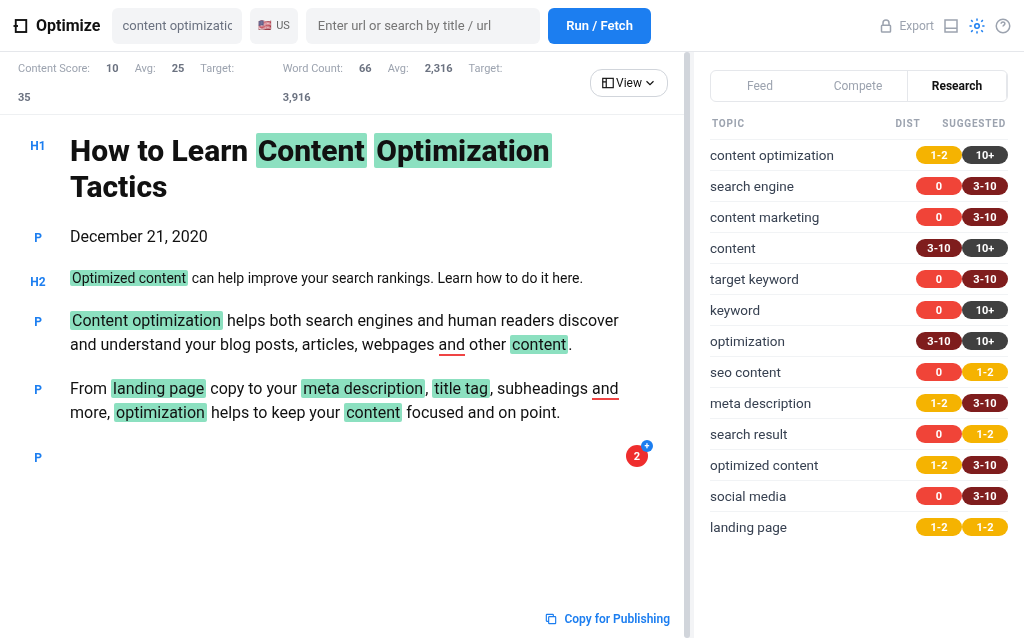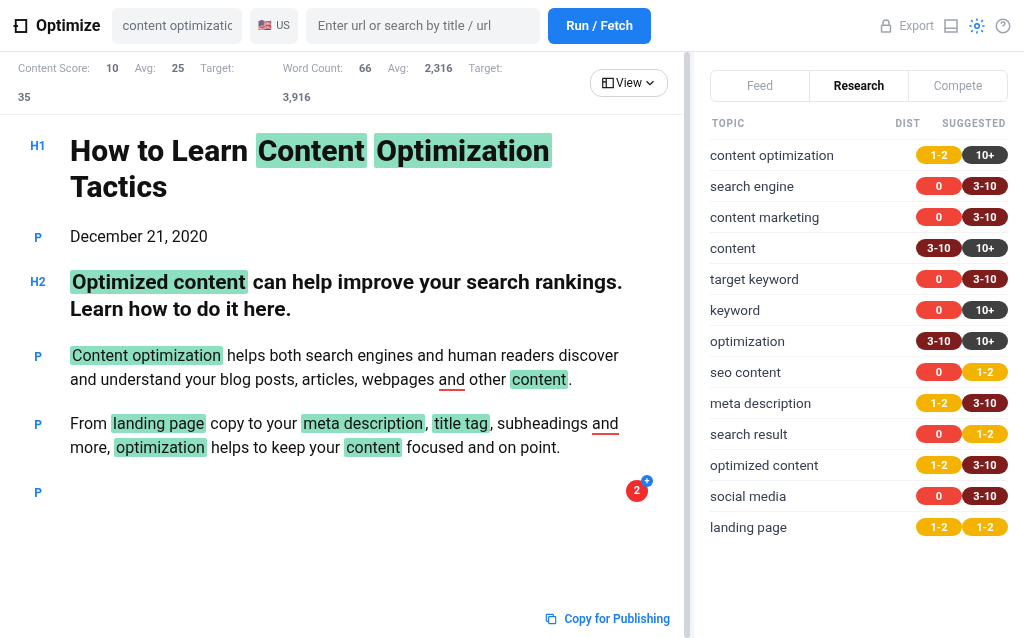--- a/index.html
+++ b/index.html
@@ -27,21 +27,21 @@
   .stats-group b{color:#6b7280;font-weight:700}
   .stats-spacer{flex:1}
   .view-btn{display:flex;align-items:center;gap:1px;border:1px solid #d1d5db;border-radius:12px;padding:6px 10px;font-size:12px;font-weight:400;cursor:pointer;color:#111}
   .view-btn svg{width:14px;height:14px}
   
   .editor{flex:1;overflow-y:auto;padding:18px 18px 0 18px;position:relative}
   .row{display:flex;gap:12px;margin-bottom:20px;align-items:flex-start}
   .tag{width:40px;flex-shrink:0;font-size:12px;font-weight:700;color:#1c7ef0;text-align:center;padding-top:6px}
   .content{flex:1;font-size:16px;line-height:1.5;color:#111;max-width:560px}
   .content.h1{font-size:30px;font-weight:800;line-height:1.2}
-  .content.h2{font-size:21px;font-weight:700;line-height:1.3}
+  .content.h2{font-size:14px;font-weight:400;line-height:1.3}
   .hl{background:#8ce0c0;padding:0 2px;border-radius:2px}
   .ul-red{border-bottom:2px solid #ef4444}
   .badge-wrap{position:relative}
   .notif{position:absolute;right:20px;top:0;background:#ef2d2d;color:#fff;width:22px;height:22px;border-radius:50%;font-size:11px;font-weight:700;display:flex;align-items:center;justify-content:center}
   .notif::after{content:"+";position:absolute;top:-5px;right:-5px;background:#1c7ef0;color:#fff;width:12px;height:12px;border-radius:50%;font-size:9px;display:flex;align-items:center;justify-content:center}
   .copy-pub{position:absolute;bottom:12px;right:16px;color:#1c7ef0;font-size:12px;font-weight:600;display:flex;align-items:center;gap:6px;cursor:pointer}
   .copy-pub svg{width:14px;height:14px}
   
   .tabs{display:flex;border:1px solid #e5e7eb;border-radius:6px;overflow:hidden;margin-bottom:16px}
   .tab{flex:1;text-align:center;padding:8px 0;font-size:12px;color:#9ca3af;cursor:pointer}
@@ -178,22 +178,22 @@
             <path d="M16 8V5a1 1 0 00-1-1H5a1 1 0 00-1 1v10a1 1 0 001 1h3"></path>
           </svg>
         <span>Copy for Publishing</span>
       </div>
     </div>
   </div>
 
   <div class="right">
     <div class="tabs">
       <div class="tab">Feed</div>
+      <div class="tab">Compete</div>
       <div class="tab active">Research</div>
-      <div class="tab">Compete</div>
     </div>
     <div class="thead">
       <div class="c1">TOPIC</div>
       <div class="c2">DIST</div>
       <div class="c3">SUGGESTED</div>
     </div>
     <div id="topics">
         <div class="topic-row">
           <div class="topic-name">content optimization</div>
           <div class="pill yellow">1-2</div>

